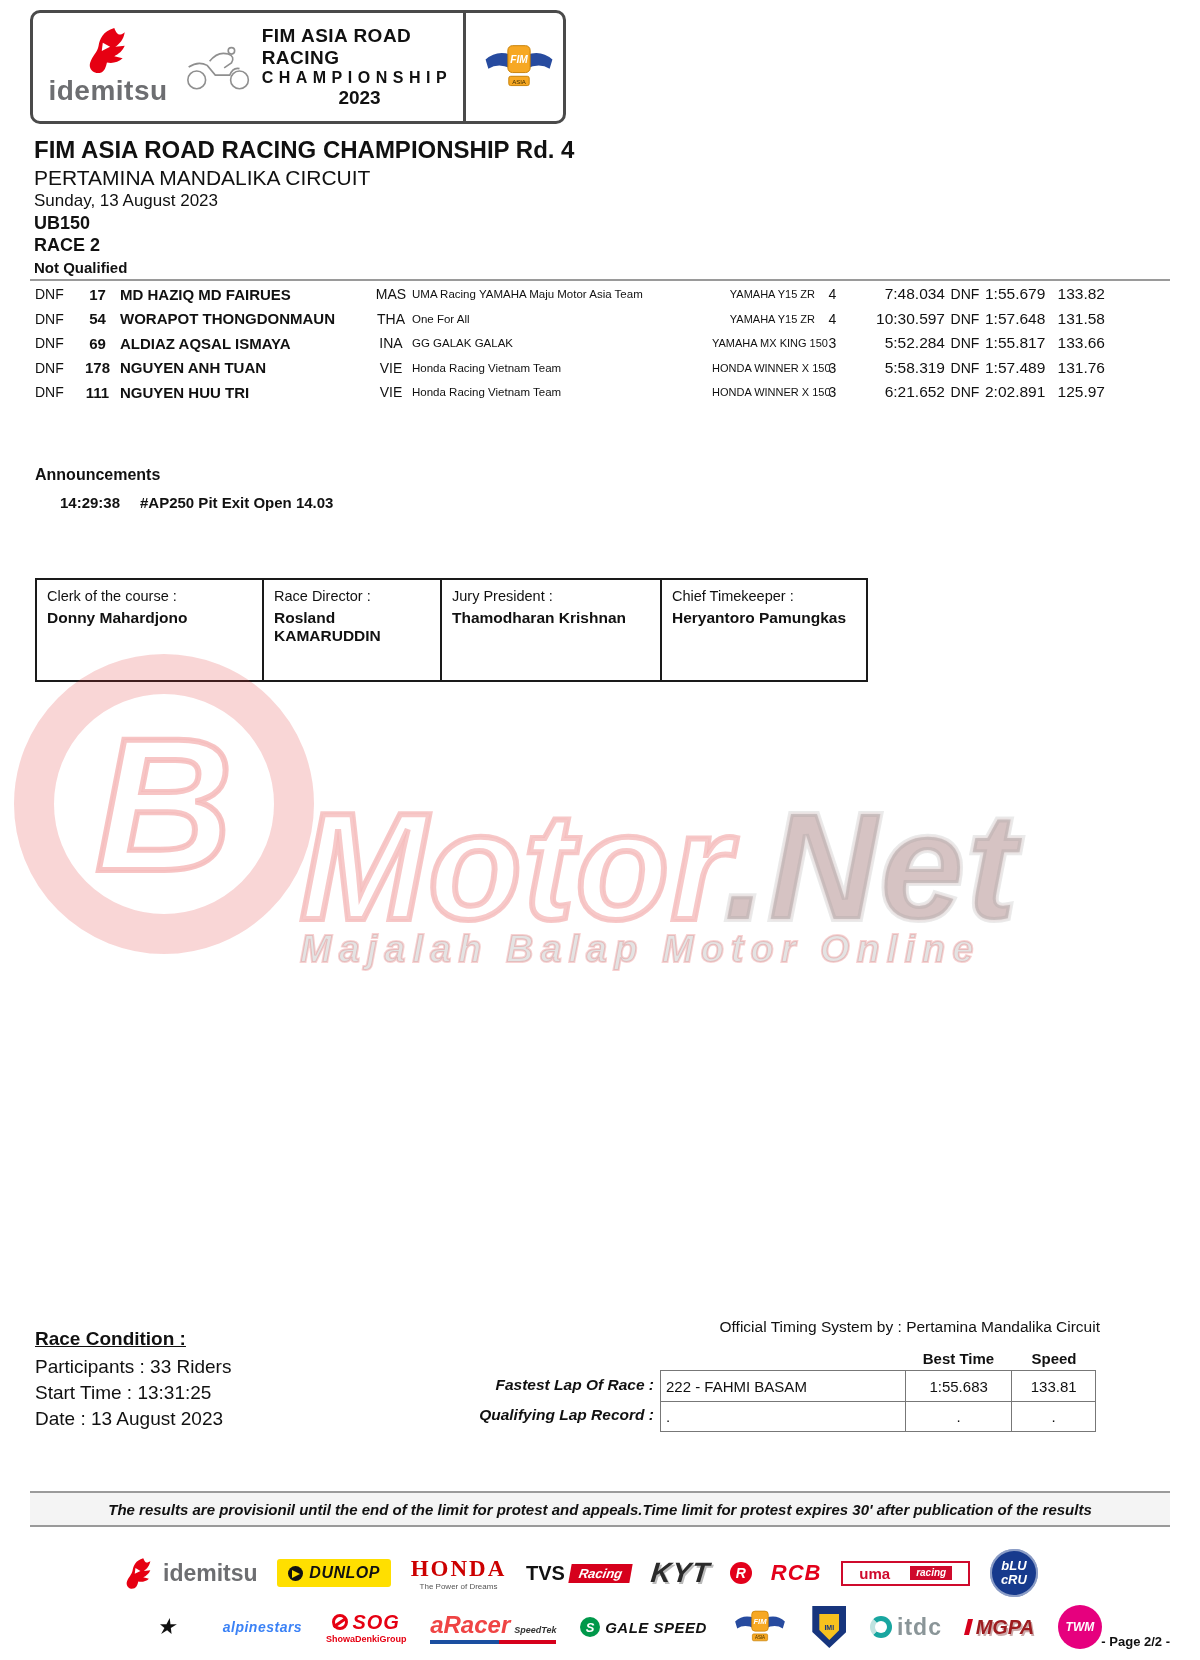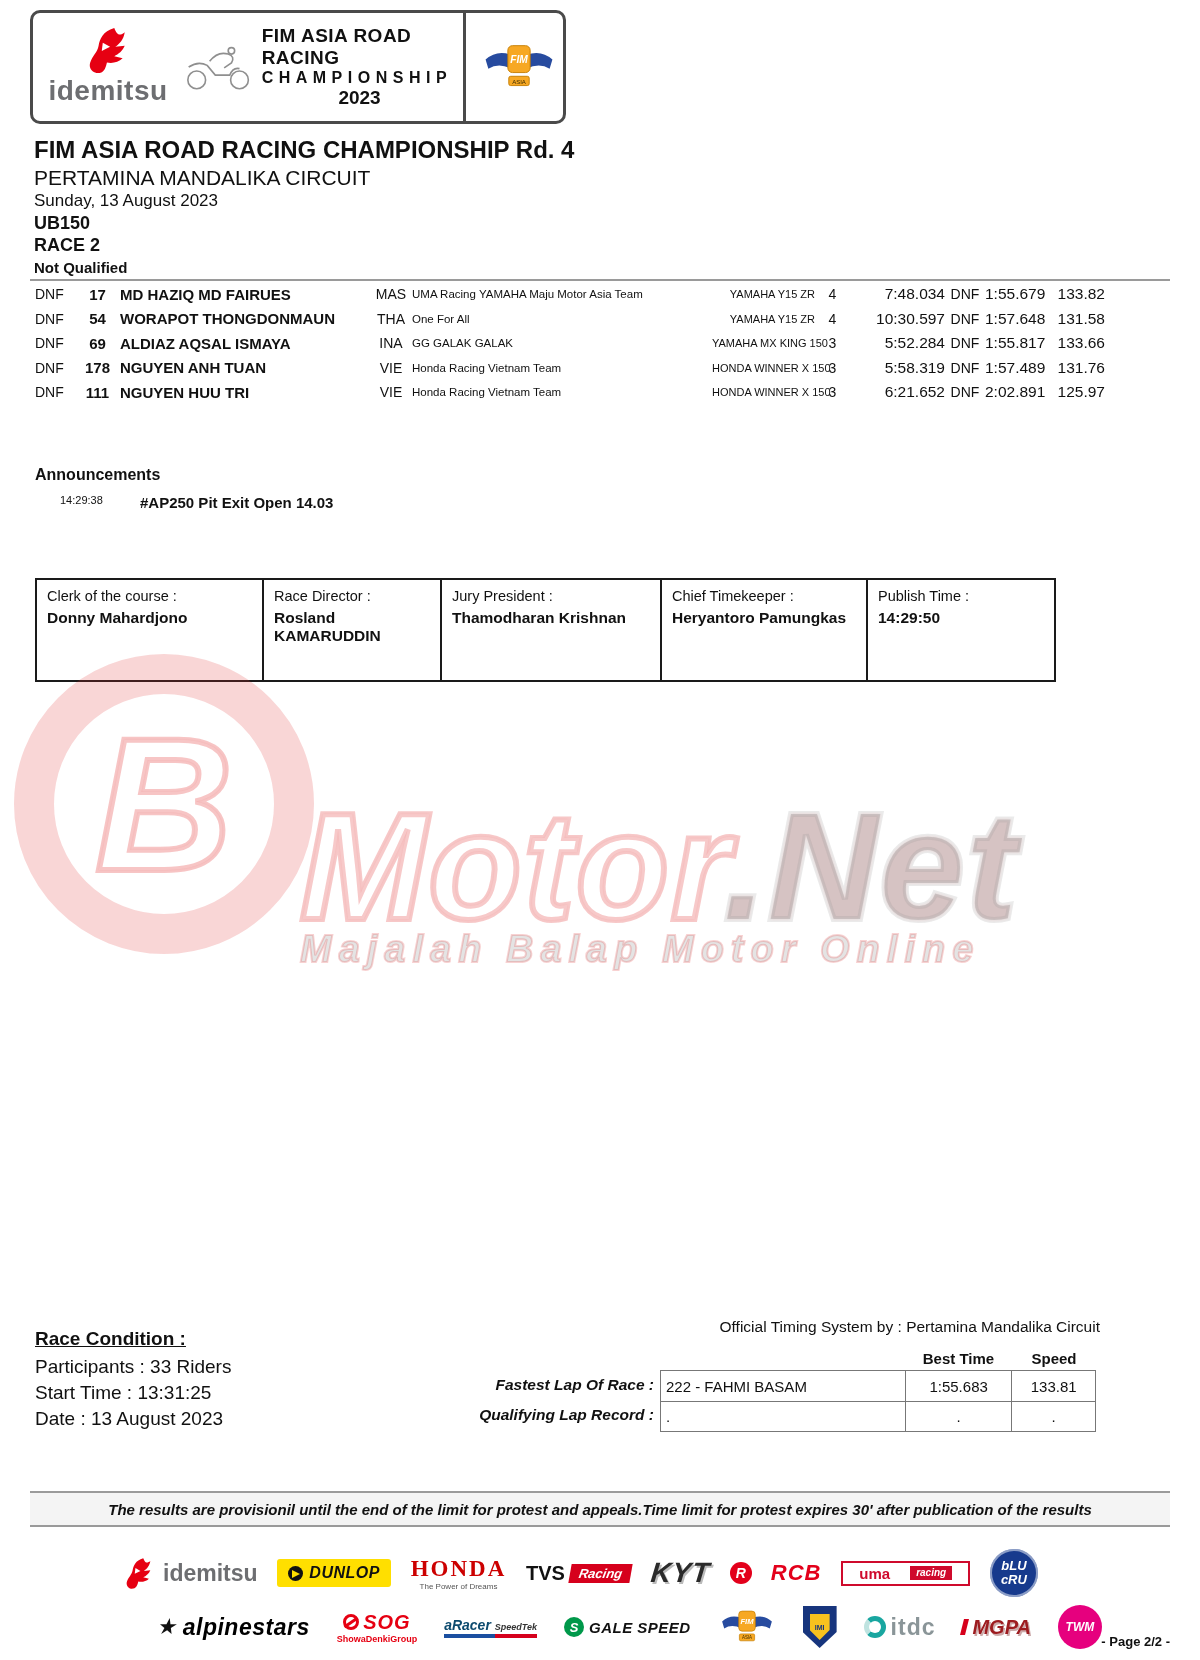--- a/index.html
+++ b/index.html
@@ -38,21 +38,21 @@
   .c.team { width:300px; font-size:11.5px; }
   .c.mach { width:103px; font-size:11px; text-align:right; }
   .c.laps { width:35px;  font-size:14px; text-align:center; }
   .c.tot  { width:95px;  font-size:15.5px; text-align:right; }
   .c.gap  { width:40px;  font-size:14px; text-align:center; }
   .c.best { width:60px;  font-size:15.5px; text-align:right; }
   .c.spd  { width:60px;  font-size:15.5px; text-align:right; }
 
   
   .ann-title { position:absolute; left:35px; top:466px; font-size:16px; font-weight:800; }
-  .ann-time  { position:absolute; left:60px; top:494px; font-size:11px; font-weight:400; }
+  .ann-time  { position:absolute; left:60px; top:494px; font-size:15px; font-weight:700; }
   .ann-text  { position:absolute; left:140px; top:494px; font-size:15px; font-weight:800; }
 
   
   .officials { position:absolute; left:35px; top:578px; display:flex; height:104px; }
   .off-box { border:2px solid #1a1a1a; margin-right:-2px; padding:8px 10px; background:transparent; }
   .off-box:nth-child(1){ width:229px; } .off-box:nth-child(2){ width:180px; }
   .off-box:nth-child(3){ width:222px; } .off-box:nth-child(4){ width:208px; }
   .off-box:nth-child(5){ width:190px; margin-right:0; }
   .off-label { font-size:14.5px; }
   .off-name  { font-size:15.5px; font-weight:800; margin-top:5px; }
@@ -129,32 +129,32 @@
   .uma { border:2px solid #cf0a2c; padding:3px 16px; display:flex; flex-direction:row; align-items:center; gap:20px; }
   .uma .w { color:#cf0a2c; font-weight:900; font-size:15px; line-height:1; }
   .uma .sub { background:#cf0a2c; color:#fff; font-weight:700; font-style:italic; font-size:10px; padding:1px 6px; line-height:1.2; }
 
   .blucru { width:48px; height:48px; border-radius:50%; background:#173a8d; display:flex; flex-direction:column;
     align-items:center; justify-content:center; color:#fff; font-style:italic; font-weight:900; line-height:1.05;
     box-shadow:inset 0 0 0 2px rgba(255,255,255,.5); }
   .blucru span { font-size:13px; }
 
   .alp .star { font-size:22px; color:#111; transform:skewX(-12deg); }
-  .alp .w { font-weight:900; font-style:italic; font-size:23px; color:#000000; letter-spacing:.5px; }
+  .alp .w { font-weight:900; font-style:italic; font-size:14px; color:#3b82f6; letter-spacing:.5px;margin-left:40px; }
 
   .sog { flex-direction:column; gap:0; }
   .sog-top { display:flex; align-items:center; gap:4px; }
   .sog-ico { width:16px; height:16px; border:3px solid #e60012; border-radius:50%; position:relative; }
   .sog-ico::after { content:""; position:absolute; left:-3px; top:4px; width:16px; height:3px; background:#e60012; transform:rotate(-35deg); }
   .sog .w { font-weight:900; font-style:italic; font-size:20px; color:#e60012; letter-spacing:1px; }
   .sog .sub { font-size:9px; color:#e60012; font-weight:700; }
 
   .aracer { flex-direction:column; gap:1px; align-items:flex-start; }
   .ar-top { display:flex; align-items:baseline; gap:4px; }
-  .aracer .w { font-weight:900; font-style:italic; font-size:14px; color:#0c4a6e; }
+  .aracer .w { font-weight:900; font-style:italic; font-size:24px; color:#ef4444; }
   .aracer .sub { font-size:9px; font-style:italic; color:#333; font-weight:700; }
   .ar-bar { width:100%; height:4px; background:linear-gradient(90deg,#1b4fa0 0 55%,#d6001c 55% 100%); }
 
   .gs-ico { width:20px; height:20px; border-radius:50%; background:#00984a; color:#fff; font-weight:900;
     font-style:italic; display:grid; place-items:center; font-size:13px; }
   .gale .w { font-weight:900; font-style:italic; font-size:15px; color:#111; letter-spacing:.5px; }
 
   .imi-shield { width:34px; height:42px; background:#17357d;
     clip-path:polygon(0 0,100% 0,100% 62%,50% 100%,0 62%); display:grid; place-items:center; }
   .imi-in { width:20px; height:26px; background:#f7c21e; clip-path:polygon(0 0,100% 0,100% 62%,50% 100%,0 62%);
@@ -300,24 +300,20 @@
       <div class="off-name">Rosland KAMARUDDIN</div>
     </div>
     <div class="off-box">
       <div class="off-label">Jury President :</div>
       <div class="off-name">Thamodharan Krishnan</div>
     </div>
     <div class="off-box">
       <div class="off-label">Chief Timekeeper :</div>
       <div class="off-name">Heryantoro Pamungkas</div>
     </div>
-    <div class="off-box">
-      <div class="off-label">Publish Time :</div>
-      <div class="off-name">14:29:50</div>
-    </div>
   </div>
 
   <div class="watermark">
     <div class="wm-circle">
       <span class="wm-b">B</span>
     </div>
     <div class="wm-word wm-w2"><span>Motor</span><span class="wm-net">.Net</span></div>
     <div class="wm-sub">Majalah Balap Motor Online</div>
   </div>
 

